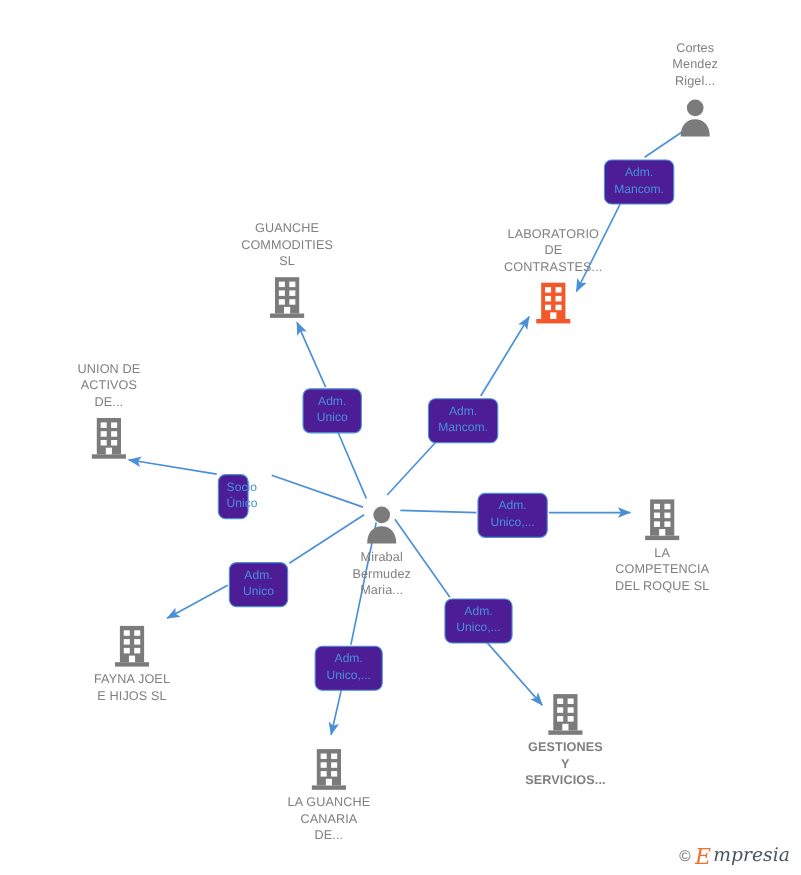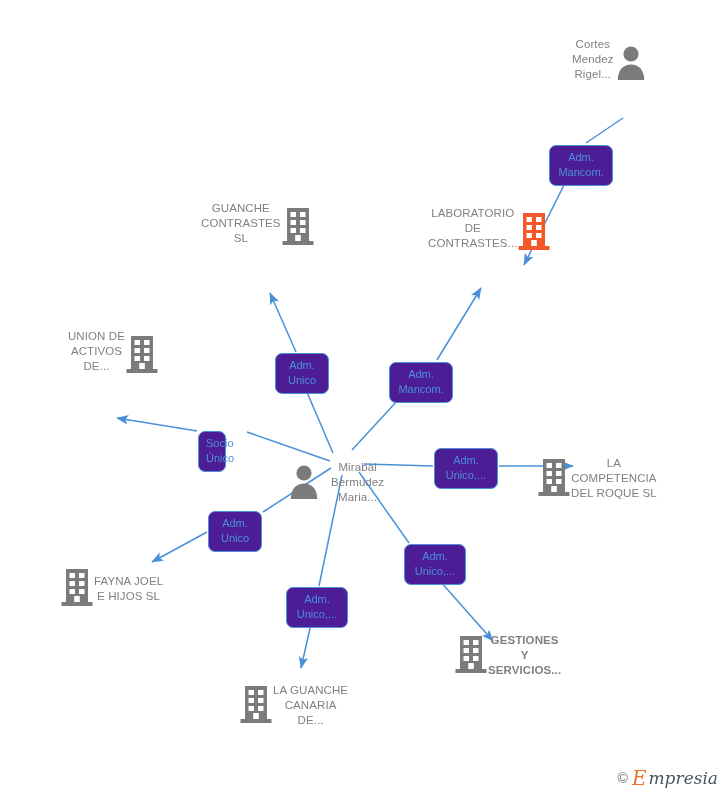--- a/index.html
+++ b/index.html
@@ -24,21 +24,21 @@
     pointer-events: none;
   }
 
   
   .node {
     position: absolute;
     width: 120px;
     margin-left: -60px;
     text-align: center;
     display: flex;
-    flex-direction: row;
+    flex-direction: column;
     align-items: center;
   }
   .node .caption {
     font-size: 11.5px;
     line-height: 15px;
     color: #808080;
     letter-spacing: .1px;
     white-space: pre-line;
   }
   .node.label-top .caption { order: 0; margin-bottom: 4px; }
@@ -161,21 +161,21 @@
         <rect x="19" y="14" width="5.5" height="5"></rect>
         <rect x="9.5" y="22" width="5.5" height="5"></rect>
         <rect x="19" y="22" width="5.5" height="5"></rect>
         <rect x="14.2" y="29" width="5.6" height="6"></rect>
       </g>
     </svg>
   </div>
 
   <div class="node label-top" style="left:261px; top:201px;">
     <span class="caption">GUANCHE
-CONTRASTES
+COMMODITIES
 SL</span>
     <svg class="glyph" viewBox="0 0 34 40">
       <g fill="#7b7b7b">
         <rect x="6" y="2" width="22" height="33"></rect>
         <rect x="1.5" y="35" width="31" height="4"></rect>
       </g>
       <g fill="#ffffff">
         <rect x="9.5" y="6" width="5.5" height="5"></rect>
         <rect x="19" y="6" width="5.5" height="5"></rect>
         <rect x="9.5" y="14" width="5.5" height="5"></rect>
@@ -201,21 +201,21 @@
         <rect x="19" y="6" width="5.5" height="5"></rect>
         <rect x="9.5" y="14" width="5.5" height="5"></rect>
         <rect x="19" y="14" width="5.5" height="5"></rect>
         <rect x="9.5" y="22" width="5.5" height="5"></rect>
         <rect x="19" y="22" width="5.5" height="5"></rect>
         <rect x="14.2" y="29" width="5.6" height="6"></rect>
       </g>
     </svg>
   </div>
 
-  <div class="node label-bottom" style="left:347px; top:456px;gap:10px;">
+  <div class="node label-bottom" style="left:347px; top:456px;">
     <svg class="glyph" viewBox="0 0 34 40">
       <circle cx="17" cy="12" r="7.6" fill="#7b7b7b"></circle>
       <path d="M3.8 38 C3.8 27.5 9.6 22.4 17 22.4 C24.4 22.4 30.2 27.5 30.2 38 Z" fill="#7b7b7b"></path>
     </svg>
     <span class="caption">Mirabal
 Bermudez
 Maria...</span>
   </div>
 
   <div class="node label-bottom" style="left:602px; top:452px; width:130px; margin-left:-65px;">

